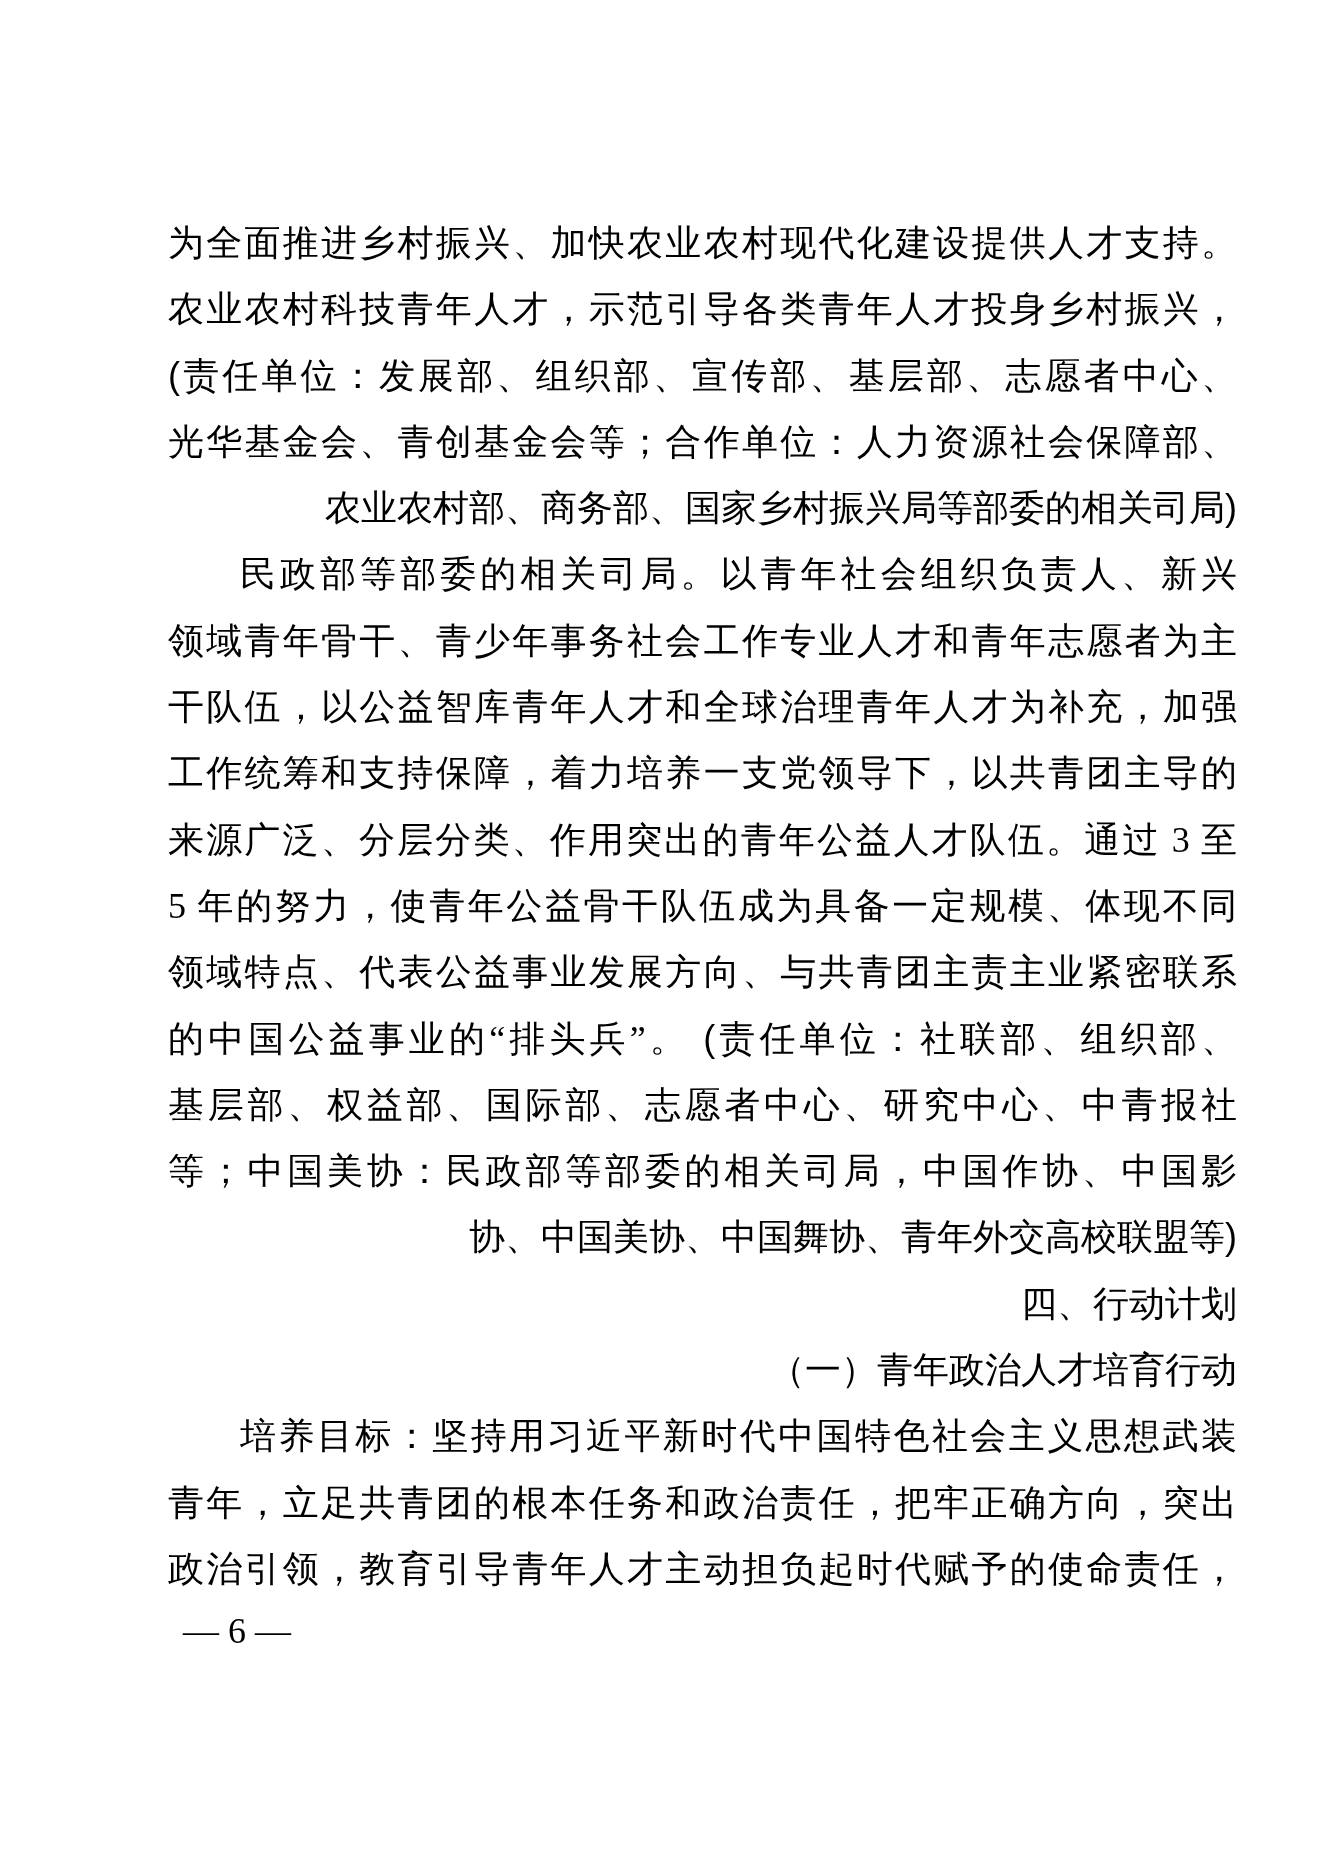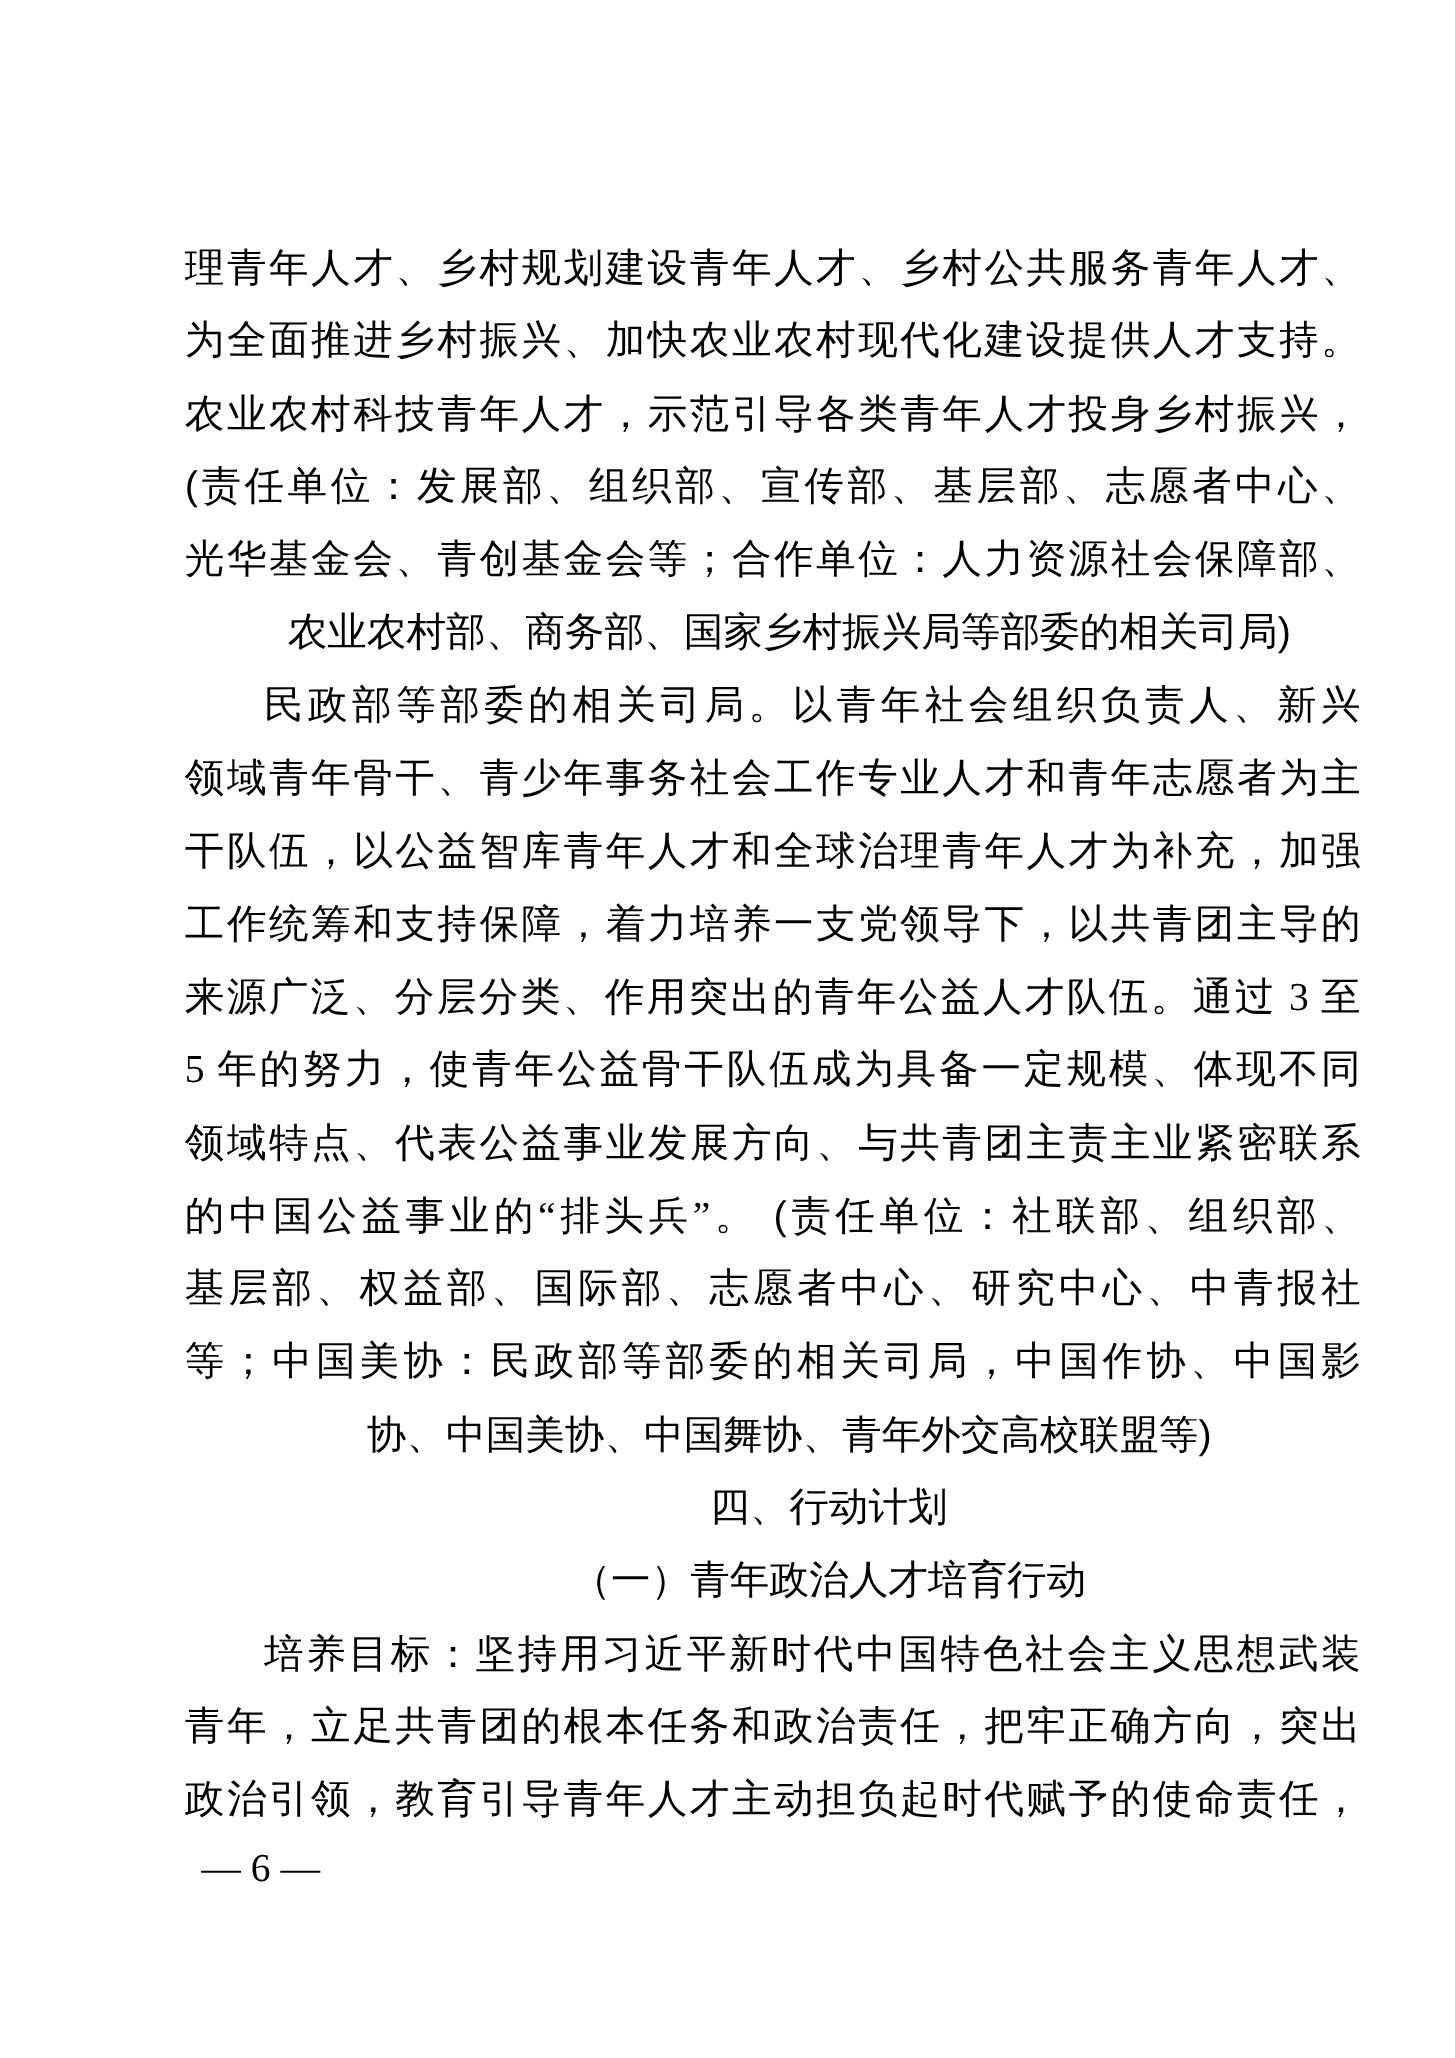--- a/index.html
+++ b/index.html
@@ -19,41 +19,40 @@
     height: 66.3px;
     font-family: "Liberation Serif", "DejaVu Serif", serif;
     color: #000000;
     overflow: visible;
   }
   .full {
     text-align: justify;
     text-align-last: justify;
     text-justify: distribute;
   }
-  .short { text-align: center; margin-left: 30px; }
+  .short { text-align: right; margin-left: 30px; }
   .indent { text-indent: 2em; }
   .song { font-family: "Liberation Serif", "DejaVu Serif", serif; font-weight: 400; }
   .kai  { font-family: "Liberation Serif", "DejaVu Serif", serif; font-weight: 400; }
   .hei  { font-family: "Liberation Sans", "DejaVu Sans", sans-serif; font-weight: 400; }
   .footer {
     margin-top: 6px;
     margin-left: 15px;
     font-family: "Liberation Serif", "DejaVu Serif", serif;
     font-size: 36px;
     line-height: 46px;
     color: #000000;
     text-align: left;
   }
 </style>
 </head>
 <body>
 
 <div class="page">
 
-  <div class="line full"><span class="song">理青年人才、乡村规划建设青年人才、乡村公共服务青年人才、</span></div>
   <div class="line full"><span class="song">为全面推进乡村振兴、加快农业农村现代化建设提供人才支持。</span></div>
   <div class="line full"><span class="song">农业农村科技青年人才，示范引导各类青年人才投身乡村振兴，</span></div>
   <div class="line full"><span class="hei">(责任单位：发展部、组织部、宣传部、基层部、志愿者中心、</span></div>
   <div class="line full"><span class="hei">光华基金会、青创基金会等；合作单位：人力资源社会保障部、</span></div>
   <div class="line short"><span class="hei">农业农村部、商务部、国家乡村振兴局等部委的相关司局)</span></div>
   <div class="line full indent"><span class="kai">民政部等部委的相关司局。</span><span class="song">以青年社会组织负责人、新兴</span></div>
   <div class="line full"><span class="song">领域青年骨干、青少年事务社会工作专业人才和青年志愿者为主</span></div>
   <div class="line full"><span class="song">干队伍，以公益智库青年人才和全球治理青年人才为补充，加强</span></div>
   <div class="line full"><span class="song">工作统筹和支持保障，着力培养一支党领导下，以共青团主导的</span></div>
   <div class="line full"><span class="song">来源广泛、分层分类、作用突出的青年公益人才队伍。通过 3 至</span></div>

